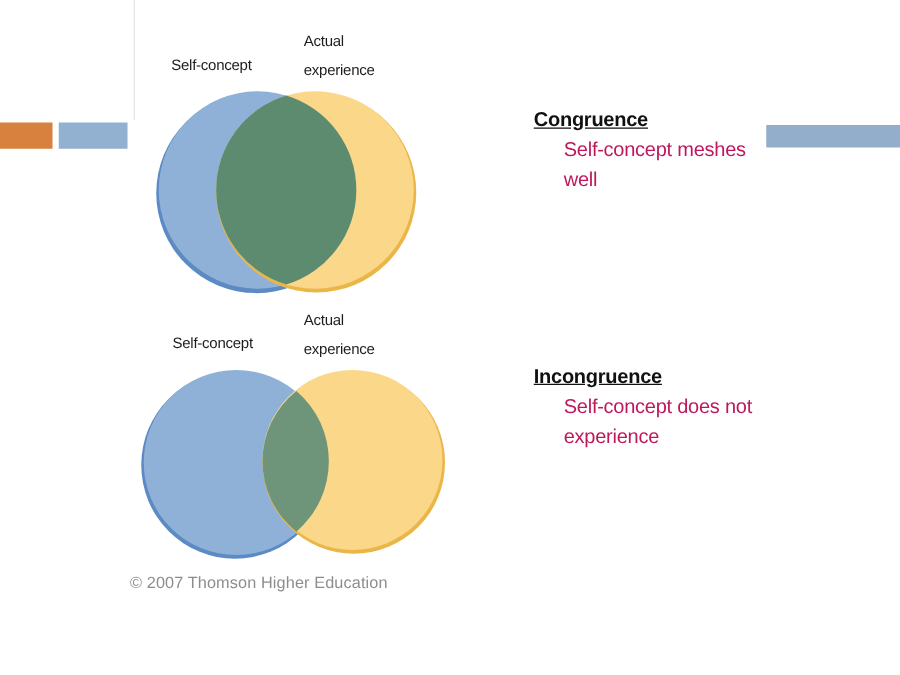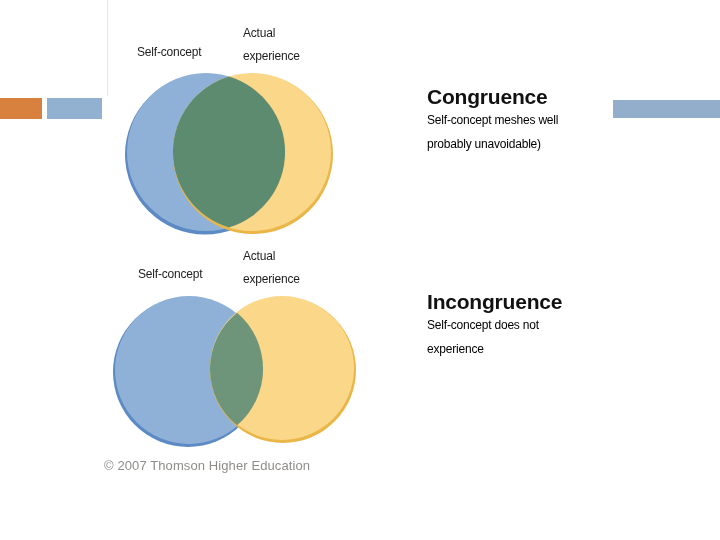--- a/index.html
+++ b/index.html
@@ -18,22 +18,22 @@
   .circle-label{
     position:absolute;font-size:12px;line-height:23px;letter-spacing:-0.2px;color:#1d1d1d;
   }
   #label-top-self{left:137px;top:41px;}
   #label-top-exp{left:243px;top:22px;}
   #label-bot-self{left:138px;top:263px;}
   #label-bot-exp{left:243px;top:245px;}
   .side-text{position:absolute;width:200px;letter-spacing:-0.2px;}
   #text-congruence{left:427px;top:85px;}
   #text-incongruence{left:427px;top:290px;}
-  .side-text .heading{font-size:21px;font-weight:bold;color:#111111;line-height:24px;}
-  .side-text .line{font-size:12px;line-height:23.5px;color:#000000;}
+  .side-text .heading{font-size:16px;font-weight:bold;color:#111111;line-height:24px;text-decoration:underline;}
+  .side-text .line{font-size:16px;line-height:23.5px;color:#be185d;margin-left:24px;}
   .copyright{position:absolute;left:104px;top:458px;font-size:13px;color:#8f8d8a;letter-spacing:0.1px;text-align:center;}
   .caption{
     position:absolute;left:0;top:469px;width:720px;text-align:center;
     font-size:13px;font-weight:bold;color:#6f675c;letter-spacing:0.2px;
   }
 </style>
 </head>
 <body>
 
 <div class="stage">
@@ -53,21 +53,20 @@
 
   <div class="circle-label" id="label-top-self">Self-concept</div>
   <div class="circle-label" id="label-top-exp">
     <div>Actual</div>
     <div>experience</div>
   </div>
 
   <div class="side-text" id="text-congruence">
     <div class="heading">Congruence</div>
     <div class="line">Self-concept meshes well</div>
-    <div class="line">probably unavoidable)</div>
   </div>
 
   <svg id="venn-bottom" class="venn" width="265" height="180">
     <circle cx="83" cy="84" r="75" fill="#5b8ac4"></circle>
     <circle cx="84" cy="82" r="74" fill="#8fb1d8"></circle>
     <circle cx="178" cy="82" r="73" fill="#eab648"></circle>
     <circle cx="177" cy="80" r="72" fill="#fbd78a"></circle>
     <path d="M132.1,24.7 A74 74 0 0 1 132.1,137.3 A72 72 0 0 1 132.1,24.7 Z" fill="#6e9579"></path>
   </svg>
 

